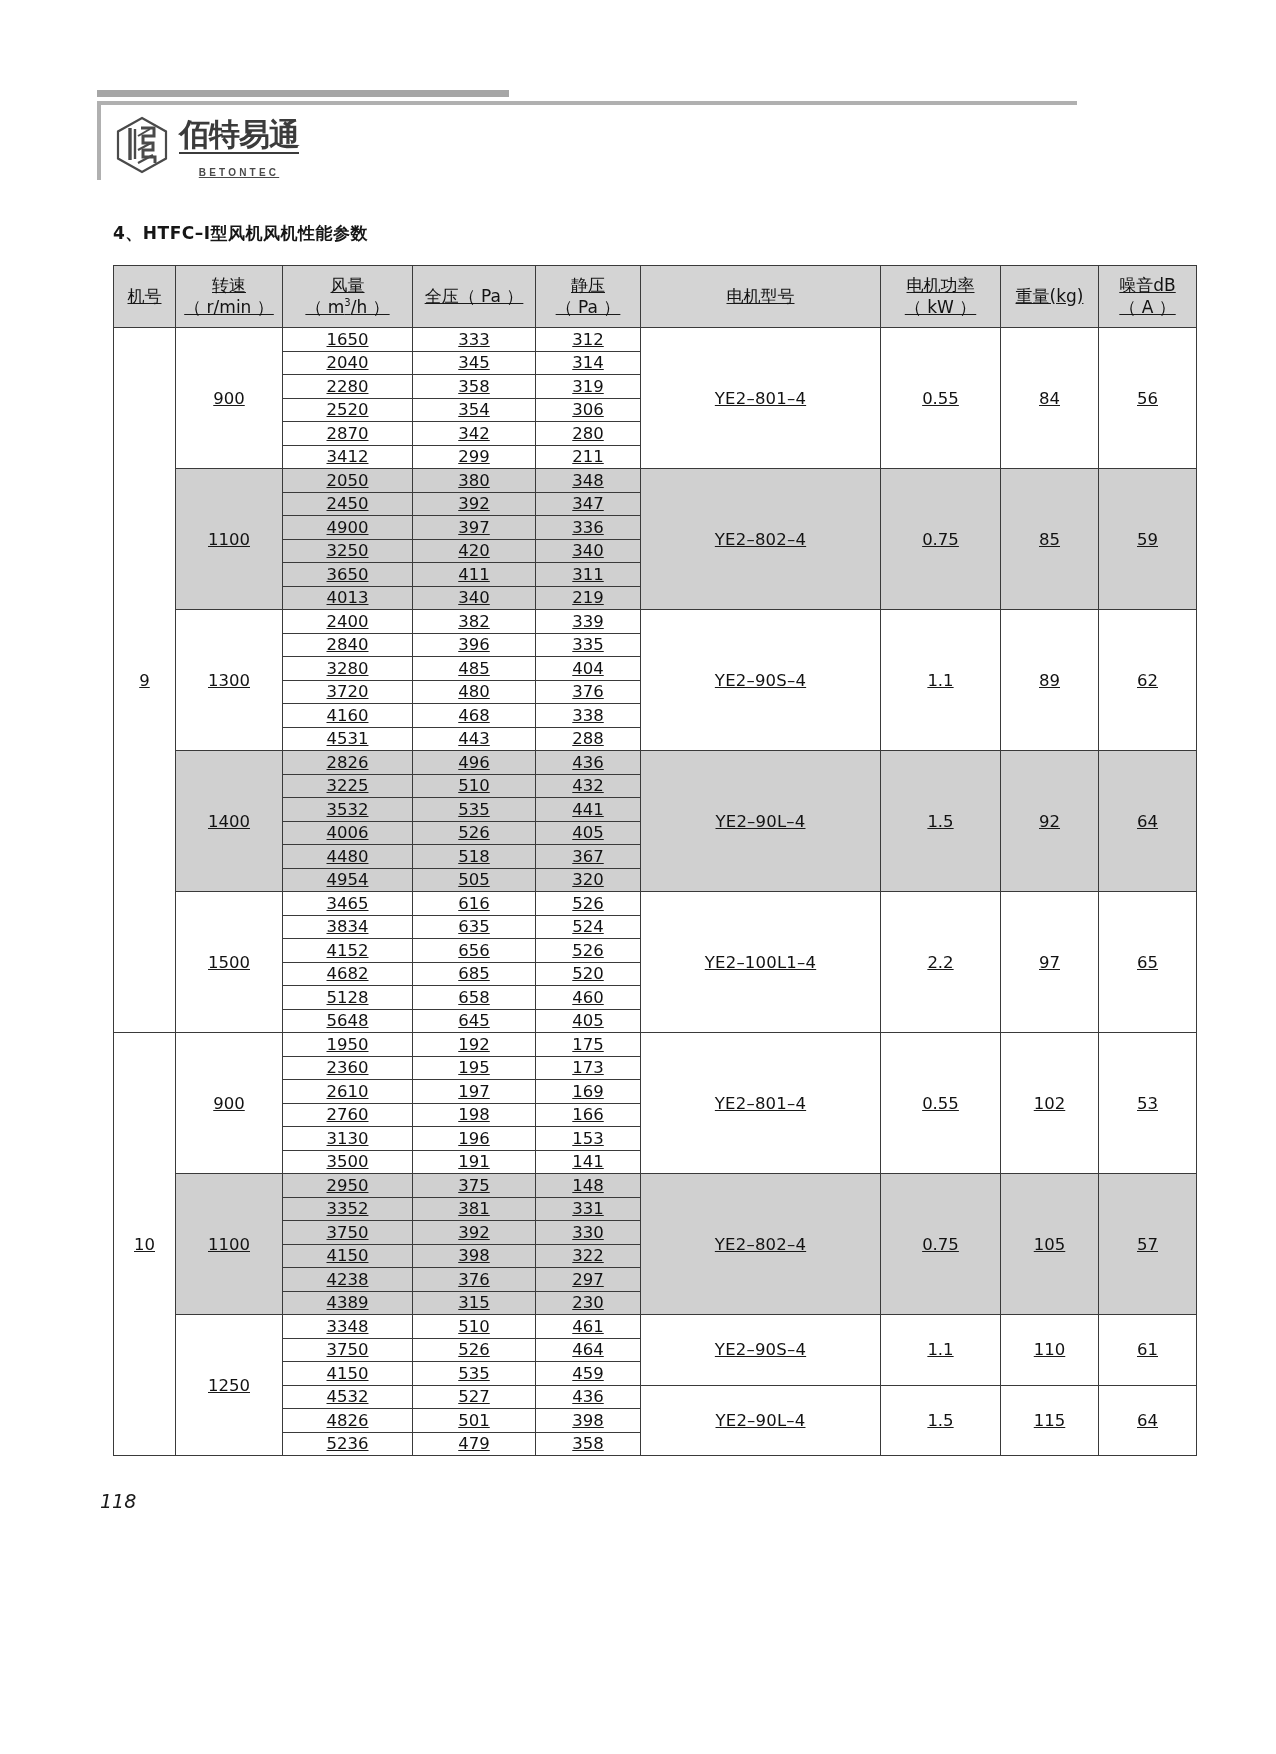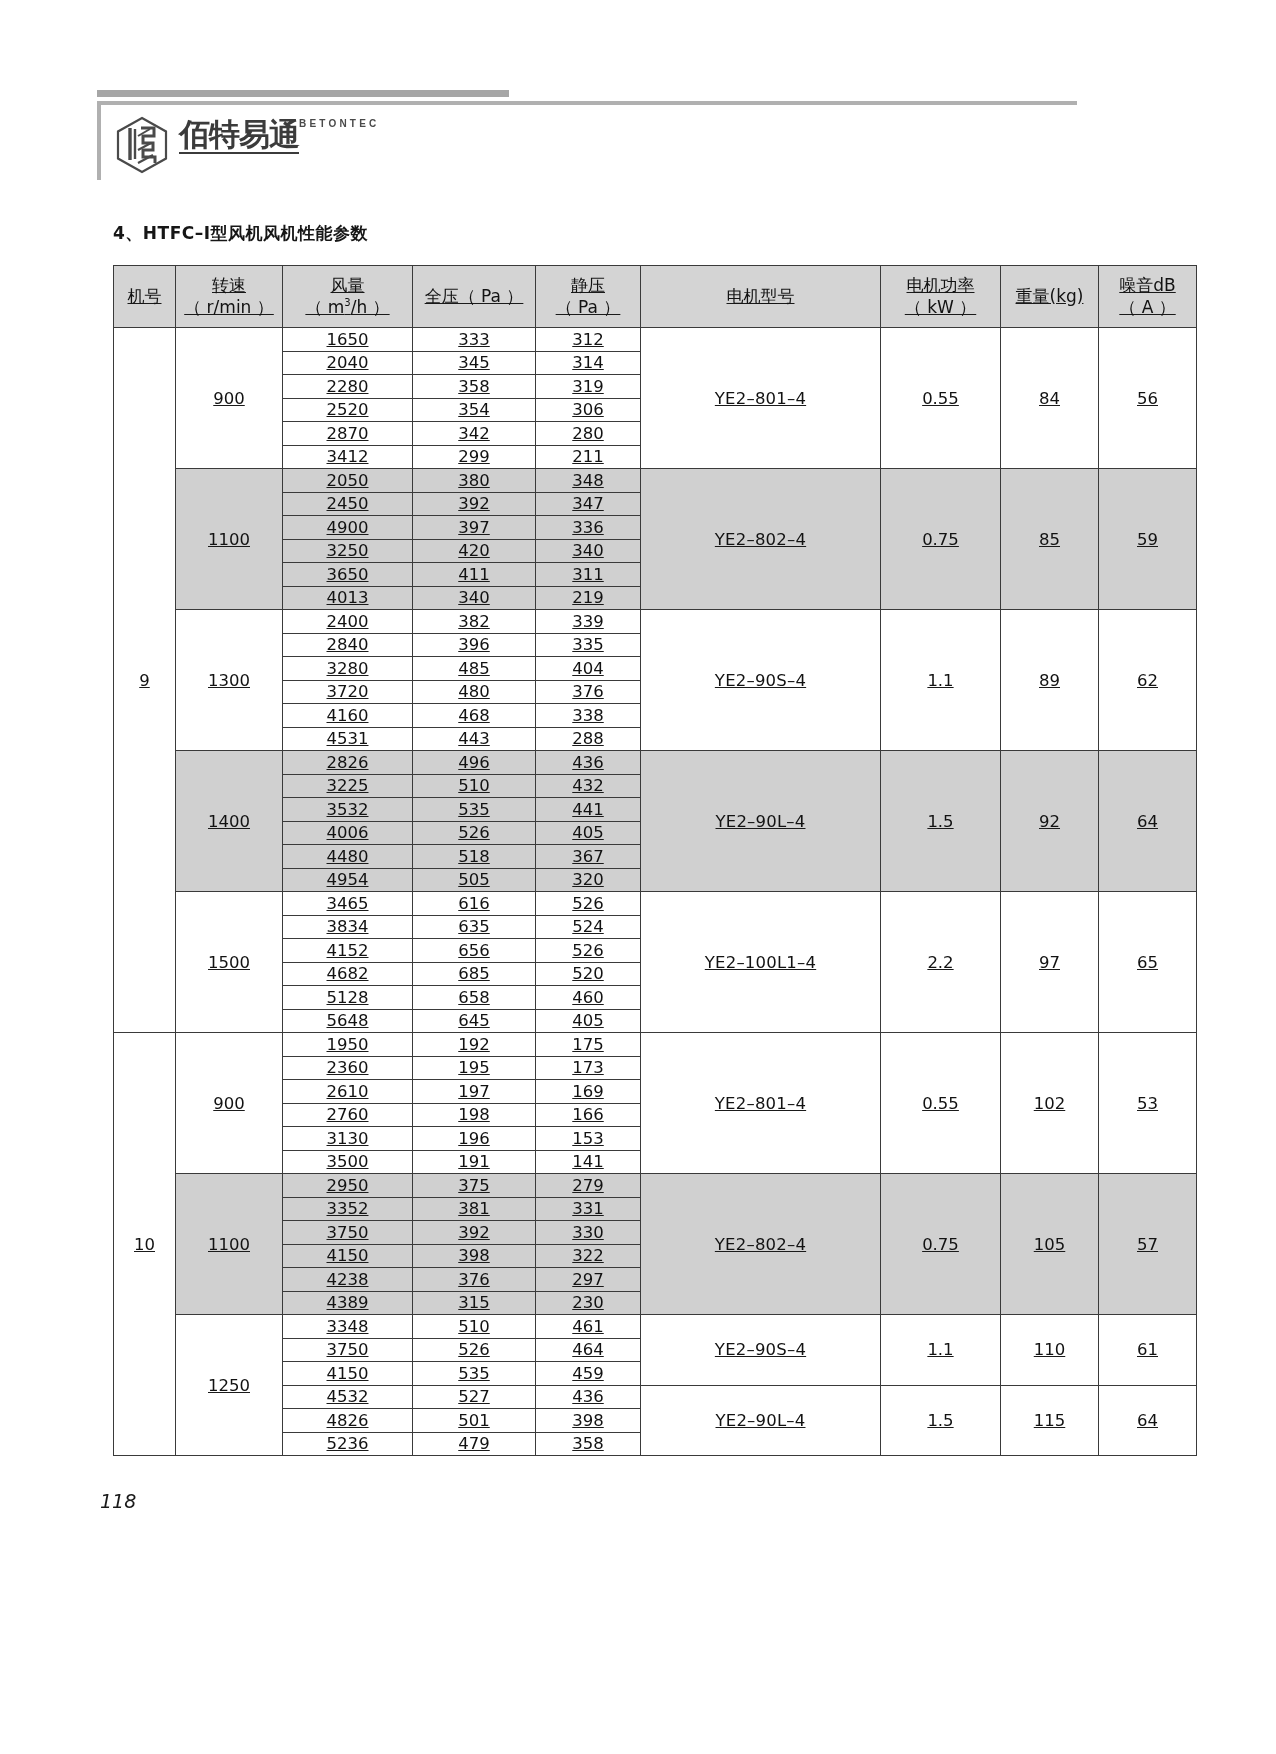--- a/index.html
+++ b/index.html
@@ -45,40 +45,42 @@
     display: flex;
     align-items: flex-start;
   }
   .logo-mark {
     width: 58px; height: 58px;
     position: relative;
     margin-right: 8px;
   }
   .logo-wordmark {
     display: flex;
-    flex-direction: row;
+    flex-direction: column;
     justify-content: center;
     padding-top: 2px;
   }
   .logo-cn {
     font-size: 31px;
     font-weight: 700;
     letter-spacing: -1px;
     color: #3b3b3b;
     line-height: 1.05;
     font-family: "DejaVu Sans", "Liberation Sans", sans-serif;
     border-bottom: 2px solid #3b3b3b;
     padding-bottom: 1px;
   }
   .logo-en {
     font-size: 10px;
     font-weight: 700;
     letter-spacing: 3.2px;
     color: #4a4a4a;
-    margin-top: 0;
+    margin-top: 13px;
+    text-align: center;
+    text-decoration: underline;
   }
   .iso-bar {
     position: absolute;
     left: 305px; top: 130px;
     width: 755px; height: 38px;
     background: linear-gradient(to right, #b4b4b4 0%, #bcbcbc 22%, #d8d8d8 52%, #f4f4f4 78%, #ffffff 100%);
     display: flex;
     align-items: center;
   }
   .iso-text {
@@ -426,21 +428,21 @@
         </tr>
         <tr>
           <td class="">3500</td>
           <td class="">191</td>
           <td class="">141</td>
         </tr>
         <tr>
           <td rowspan="6" class="rpm shade">1100</td>
           <td class="shade">2950</td>
           <td class="shade">375</td>
-          <td class="shade">279</td>
+          <td class="shade">148</td>
           <td rowspan="6" class="motor shade">YE2–802–4</td>
           <td rowspan="6" class="shade">0.75</td>
           <td rowspan="6" class="shade">105</td>
           <td rowspan="6" class="shade">57</td>
         </tr>
         <tr>
           <td class="shade">3352</td>
           <td class="shade">381</td>
           <td class="shade">331</td>
         </tr>

